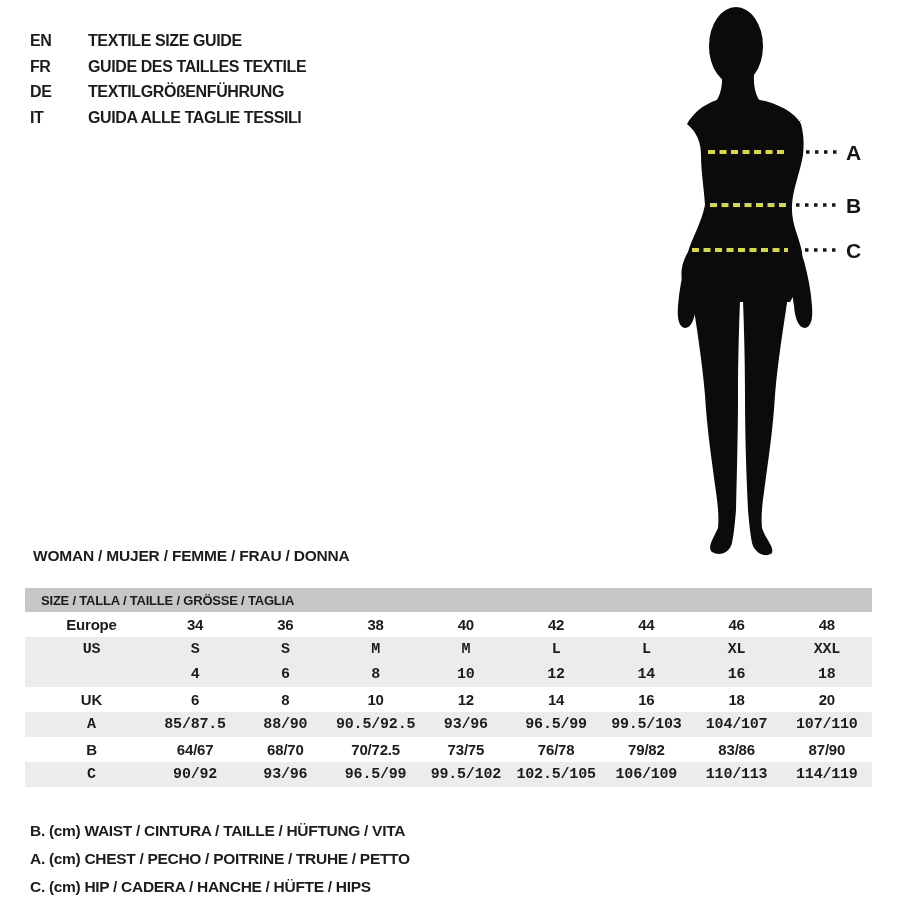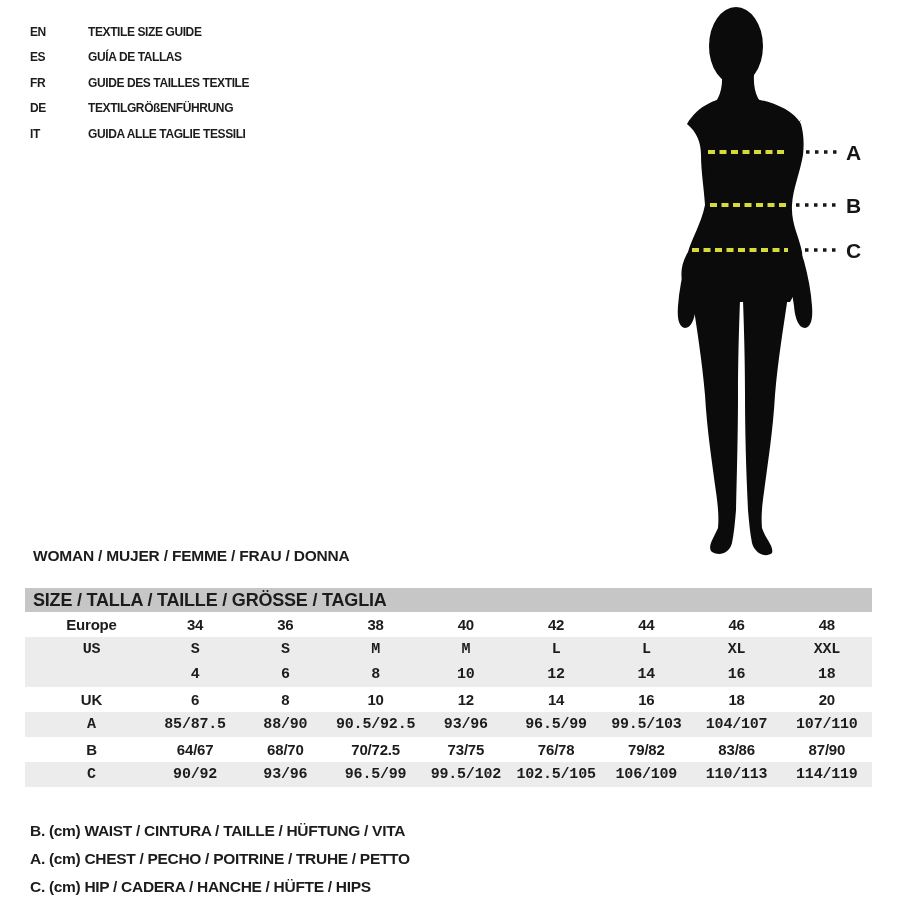--- a/index.html
+++ b/index.html
@@ -2,55 +2,51 @@
 <html><head>
 <meta charset="utf-8">
 <style>
   html,body{margin:0;padding:0;}
   body{
     width:900px;height:900px;position:relative;background:#ffffff;
     font-family:"Liberation Sans", sans-serif;color:#1c1c1c;overflow:hidden;
   }
   
   .lang-block{position:absolute;left:30px;top:25px;}
-  .lang-row{display:flex;height:25.4px;align-items:flex-start;
-    font-size:12px;font-weight:700;letter-spacing:-0.4px;}
+  .lang-row{display:flex;height:25.4px;align-items:flex-end;
+    font-size:16px;font-weight:700;letter-spacing:-0.4px;}
   .lang-code{width:58px;flex:0 0 58px;}
   
   .figure-wrap{position:absolute;left:600px;top:0;width:300px;height:580px;}
   .figure-wrap svg{display:block;width:300px;height:580px;}
   .marker-letter{font-family:"Liberation Sans", sans-serif;font-size:21px;font-weight:700;fill:#161616;}
   
   .section-title{position:absolute;left:33px;top:547px;
     font-size:15.5px;font-weight:700;letter-spacing:-0.2px;text-align:right;}
   
   .size-table{position:absolute;left:25px;top:588px;width:847px;}
   .t-header{height:24px;background:#c6c6c6;display:flex;align-items:center;
-    padding-left:8px;box-sizing:border-box;font-size:18px;font-weight:700;letter-spacing:-0.2px;}
+    padding-left:16px;box-sizing:border-box;font-size:13px;font-weight:700;letter-spacing:-0.2px;}
   .t-row{display:grid;grid-template-columns:125px repeat(8, 90.25px);
     height:25px;align-items:center;font-size:15px;font-weight:700;letter-spacing:-0.2px;}
   .t-row.shaded{background:#ececec;font-family:Liberation Mono, monospace;}
   .t-row .label{padding-left:8px;text-align:center;}
   .t-row .cell{text-align:center;}
   
   .legend{position:absolute;left:30px;top:817px;}
   .legend-line{height:28px;display:flex;align-items:center;
     font-size:15.5px;font-weight:700;letter-spacing:-0.3px;}
 </style>
 </head>
 <body>
 
 <div class="lang-block">
   <div class="lang-row">
     <span class="lang-code">EN</span>
     <span class="lang-label">TEXTILE SIZE GUIDE</span>
-  </div>
-  <div class="lang-row">
-    <span class="lang-code">ES</span>
-    <span class="lang-label">GUÍA DE TALLAS</span>
   </div>
   <div class="lang-row">
     <span class="lang-code">FR</span>
     <span class="lang-label">GUIDE DES TAILLES TEXTILE</span>
   </div>
   <div class="lang-row">
     <span class="lang-code">DE</span>
     <span class="lang-label">TEXTILGRÖßENFÜHRUNG</span>
   </div>
   <div class="lang-row">

